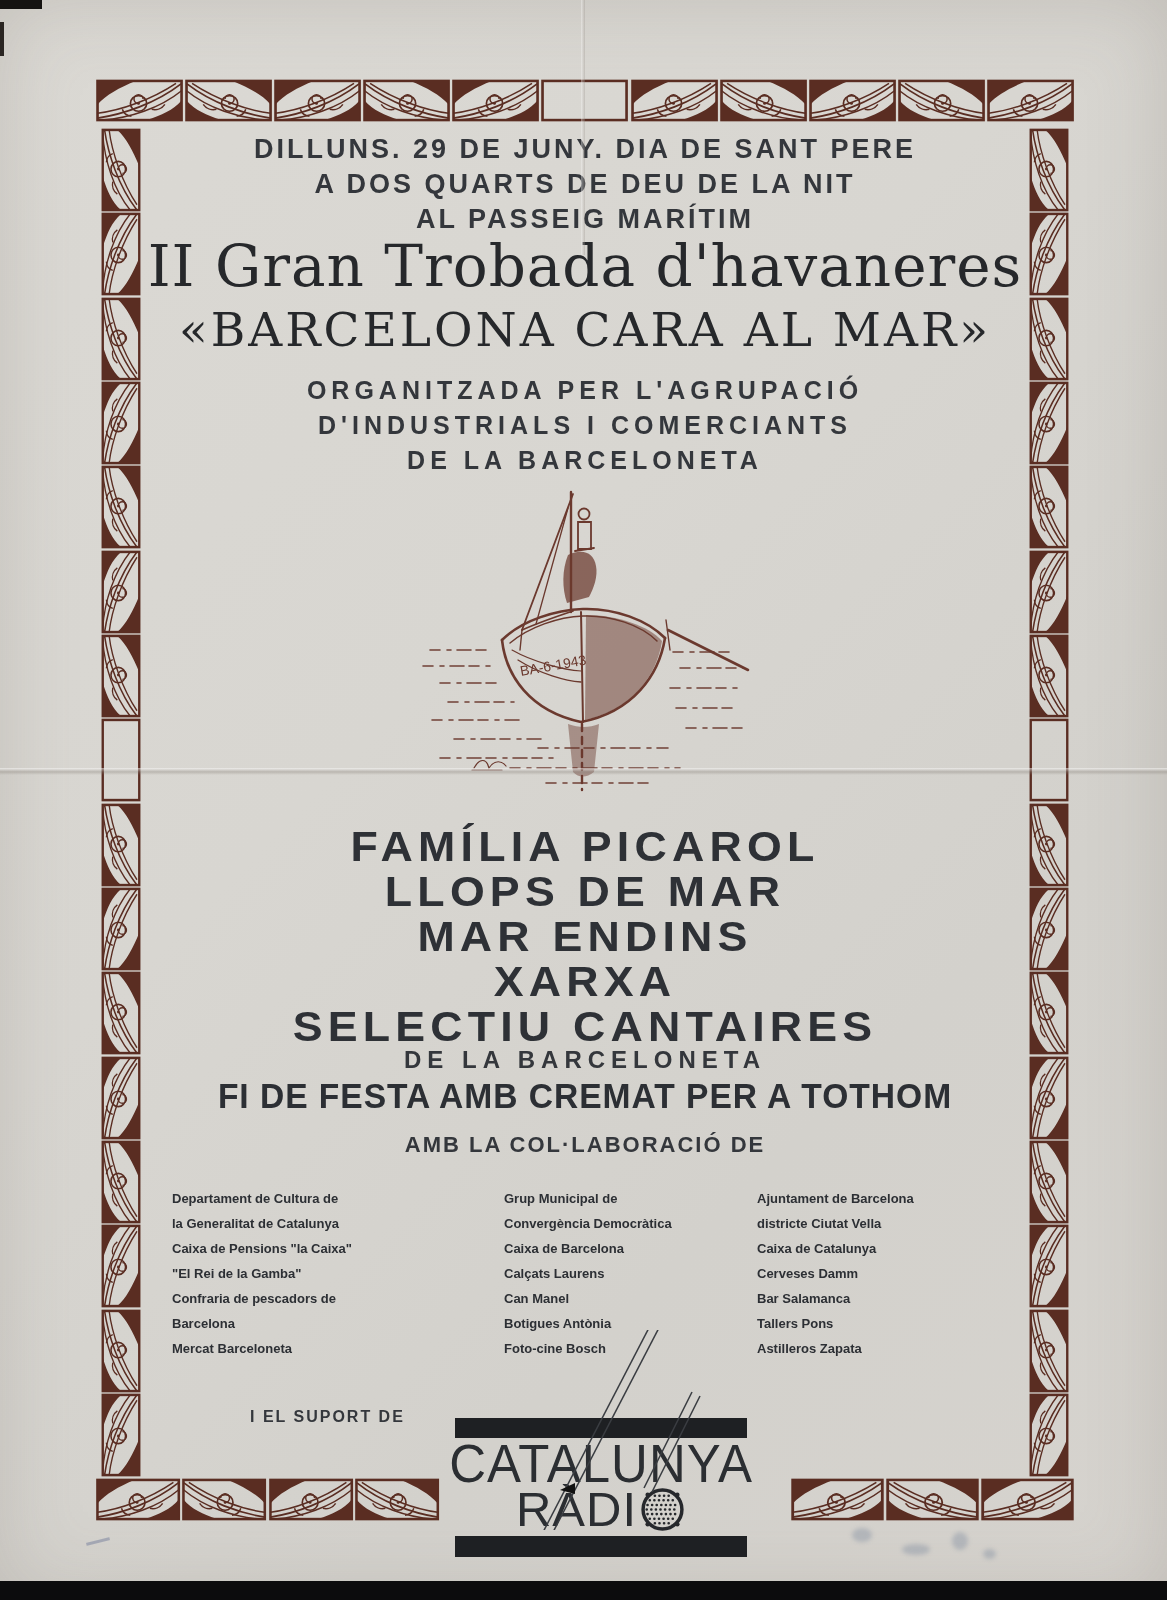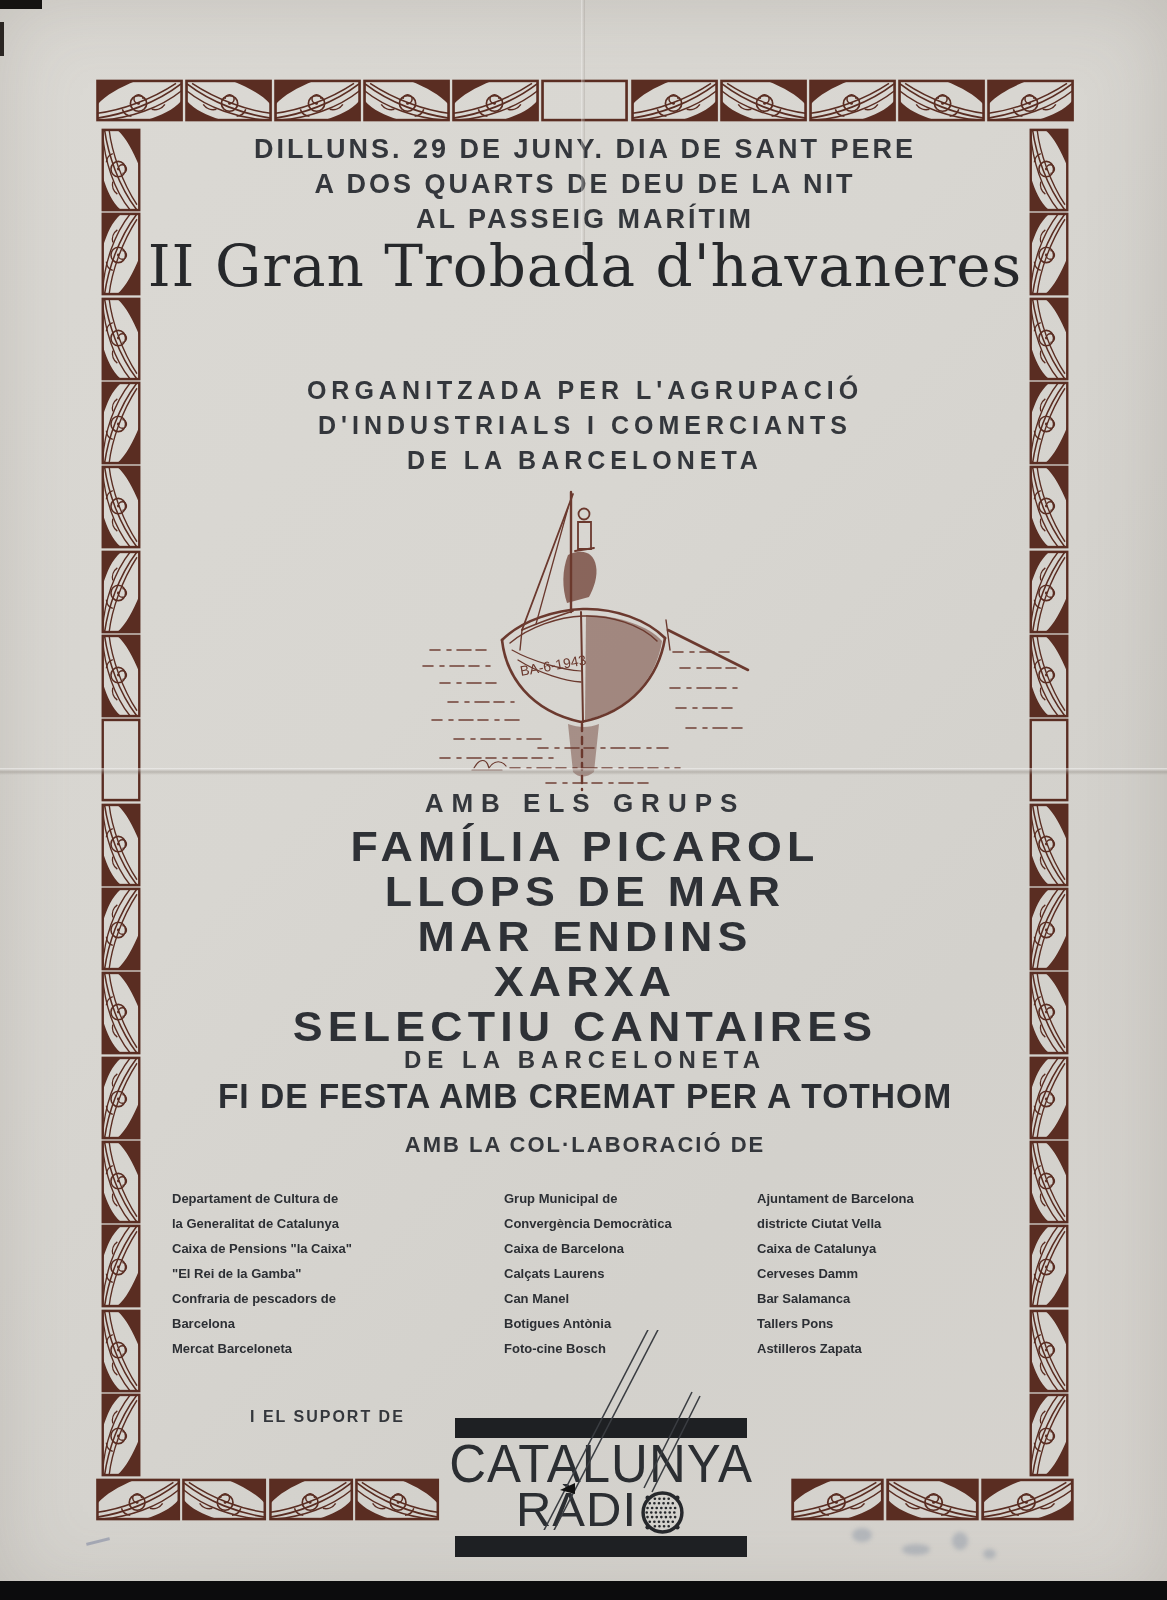--- a/index.html
+++ b/index.html
@@ -36,21 +36,21 @@
   .col1{left:172px;width:290px;}
   .col2{left:472px;width:275px;margin-left:32px;}
   .col3{left:757px;width:260px;}
   .support{left:250px;top:1408px;font-size:16px;font-weight:700;letter-spacing:2px;}
 
   
   .logo{left:455px;top:1418px;width:292px;text-align:center;color:#2b2e32;}
   .logo-bar{height:20px;background:#1e2023;}
   .logo-bar.btm{height:21px;margin-top:4px;}
   .logo-l1{font-size:49px;line-height:50px;letter-spacing:1px;transform:scale(1.04,1.1);white-space:nowrap;}
-  .logo-l2{font-size:49px;line-height:46px;letter-spacing:1px;white-space:nowrap;display:flex;align-items:center;justify-content:center;gap:2px;margin-top:-2px;}
+  .logo-l2{font-size:49px;line-height:46px;letter-spacing:1px;white-space:nowrap;display:flex;justify-content:center;gap:2px;margin-top:-2px;}
   .logo-l2 svg{width:47px;height:47px;margin-bottom:-6px;}
   .logo-overlay{left:440px;top:1330px;width:320px;height:200px;pointer-events:none;}
 
   
   .crease-h{left:0;top:768px;width:1167px;height:7px;
     background:linear-gradient(180deg,rgba(255,255,255,.55),rgba(137,130,122,.38) 55%,rgba(255,255,255,0));}
   .crease-v{left:581px;top:0;width:4px;height:255px;
     background:linear-gradient(90deg,rgba(255,255,255,.4),rgba(140,132,124,.3));}
   .scan-bottom{left:0;top:1581px;width:1167px;height:19px;background:#0c0c0d;}
   .corner-mark{left:0;top:0;width:42px;height:9px;background:#151311;}
@@ -351,20 +351,21 @@
       </div>
     </div>
 
   <div class="abs ctr dateline">
     <div>DILLUNS. 29 DE JUNY. DIA DE SANT PERE</div>
     <div>A DOS QUARTS DE DEU DE LA NIT</div>
     <div>AL PASSEIG MARÍTIM</div>
   </div>
 
   <div class="abs ctr title">II Gran Trobada d'havaneres</div>
+  <div class="abs ctr subtitle">«BARCELONA CARA AL MAR»</div>
 
   <div class="abs ctr org">
     <div>ORGANITZADA PER L'AGRUPACIÓ</div>
     <div>D'INDUSTRIALS I COMERCIANTS</div>
     <div>DE LA BARCELONETA</div>
   </div>
 
   <div class="abs boat-wrap">
     <svg viewBox="0 0 334 330" width="334" height="330">
       <g stroke="#6b392e" fill="none" stroke-width="1.8" stroke-linecap="round">
@@ -411,21 +412,20 @@
             <path d="M128,321 H236"></path>
         </g>
         <path d="M150,262 c11,4 21,4 31,0 l-5,48 c-8,6 -15,6 -21,0 z" fill="#6b392e" opacity="0.45" stroke="none"></path>
         <path d="M164,262 V328" stroke-width="2.4" stroke-dasharray="7 6"></path>
 
         <path d="M56,306 c6,-11 13,-9 15,0 c6,-9 13,-7 17,-2 m-34,4 h30" stroke-width="1.2"></path>
       </g>
     </svg>
   </div>
 
-  <div class="abs ctr groups-heading">AMB ELS GRUPS</div>
   <div class="abs ctr groups">
       <div>FAMÍLIA PICAROL</div>
       <div>LLOPS DE MAR</div>
       <div>MAR ENDINS</div>
       <div>XARXA</div>
       <div>SELECTIU CANTAIRES</div>
     </div>
   <div class="abs ctr groups-suffix">DE LA BARCELONETA</div>
 
   <div class="abs ctr finale">FI DE FESTA AMB CREMAT PER A TOTHOM</div>

